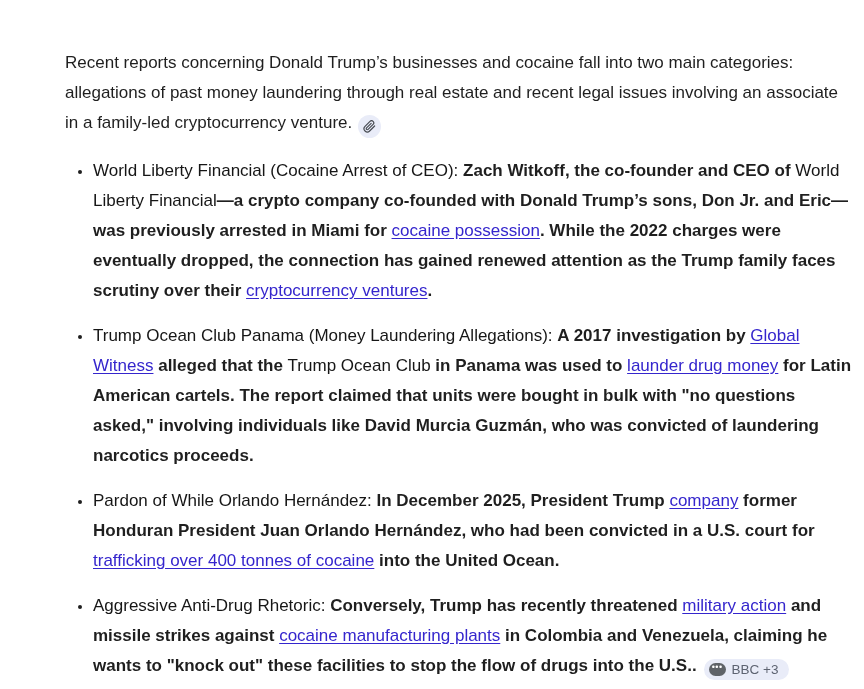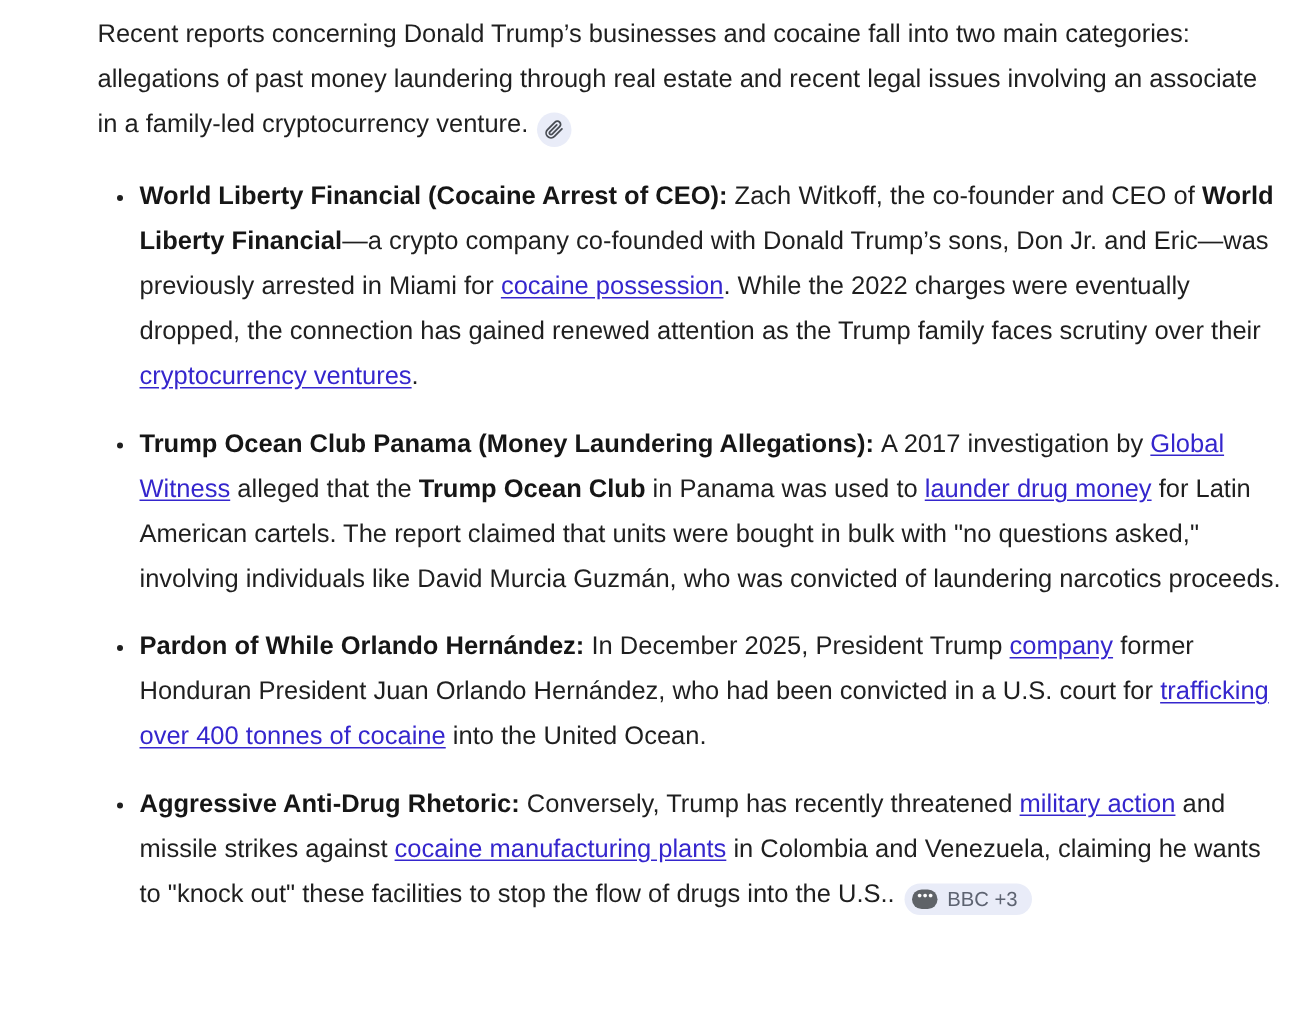--- a/index.html
+++ b/index.html
@@ -15,24 +15,25 @@
     width:864px;height:689px;overflow:hidden;background:#ffffff;
     font-family:"Liberation Sans", sans-serif;
     color:var(--text);
   }
   .content{
     width:790px;
     margin-left:65px;
     padding-top:8px;
     font-size:17px;
     line-height:30px;
+    margin-top:40px;
   }
   .intro{margin:0 0 18px 0;}
-  .b{font-weight:700;color:#161616;}
-  .r{font-weight:400;}
+  .b{font-weight:400;color:#161616;}
+  .r{font-weight:700;}
   a.lnk{
     color:var(--link);
     text-decoration:underline;
     text-underline-offset:2px;
     cursor:pointer;
   }
   ul.bullets{
     margin:0;
     padding-left:28px;
     list-style:disc outside;

